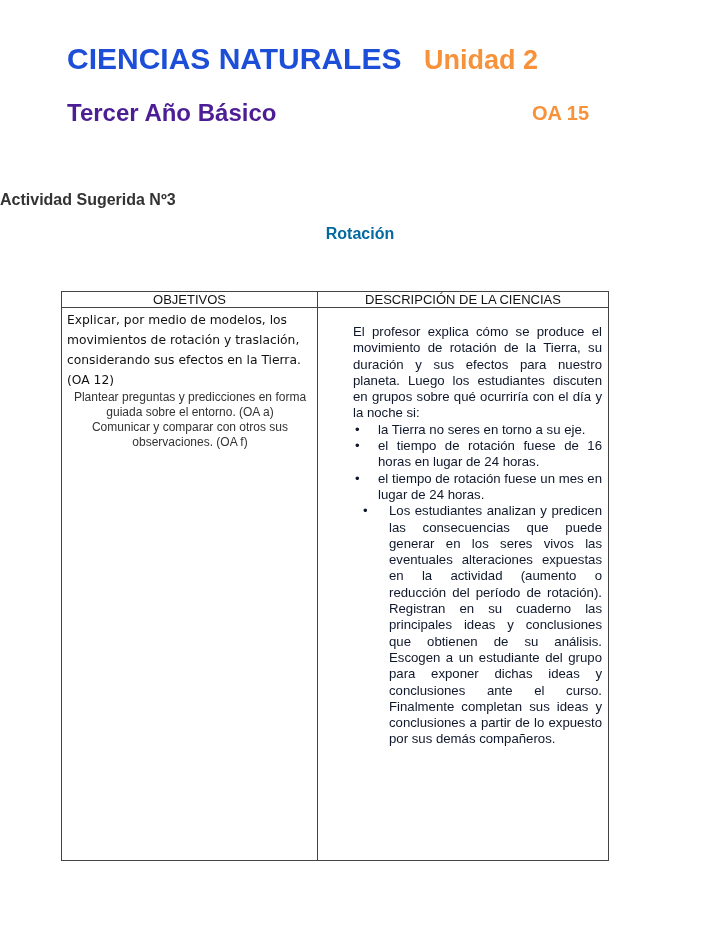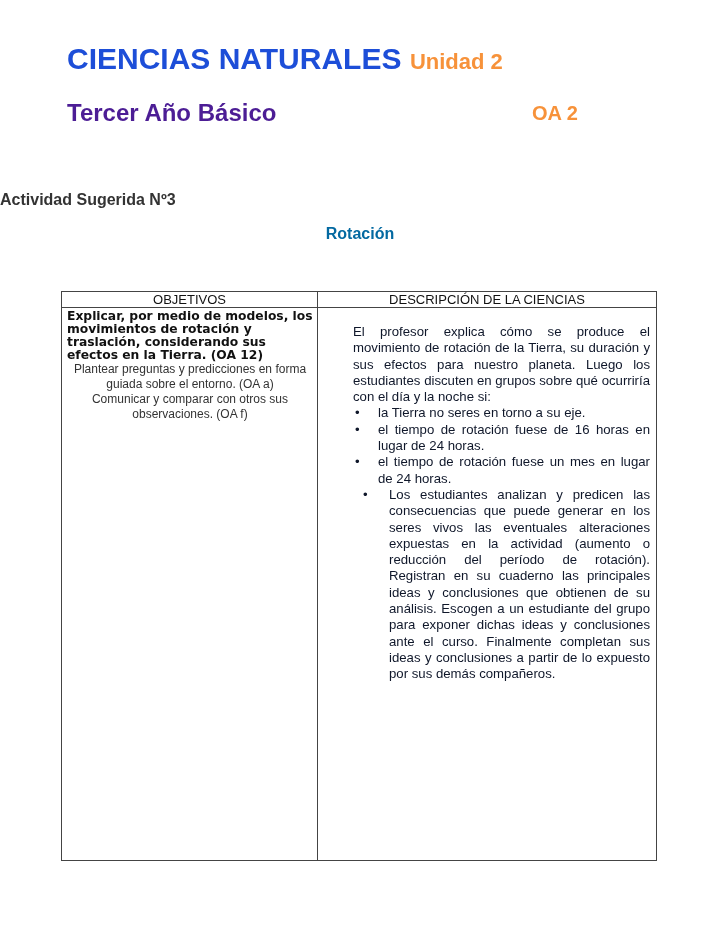--- a/index.html
+++ b/index.html
@@ -1,46 +1,46 @@
 <!DOCTYPE html>
 <html><head>
 <meta charset="utf-8">
 <style>
   html, body { margin: 0; padding: 0; background: #ffffff; }
   body { width: 720px; height: 932px; position: relative; overflow: hidden; font-family: "Liberation Sans", sans-serif; color: #1a1a1a; }
   .title-line { position: absolute; left: 67px; top: 42px; white-space: nowrap; }
   .main-title { font-size: 30px; font-weight: bold; color: #1d4ed8; letter-spacing: 0px; }
-  .unit { font-size: 22px; font-weight: bold; color: #f7923a; margin-left: 4px; }
+  .unit { font-size: 27px; font-weight: bold; color: #f7923a; margin-left: 18px; }
   .grade { position: absolute; left: 67px; top: 99px; font-size: 24px; font-weight: bold; color: #4c1d95; }
   .oa { position: absolute; left: 532px; top: 102px; font-size: 20px; font-weight: bold; color: #f7923a; }
   .act-title { position: absolute; left: 0; width: 720px; top: 191px; text-align: left; font-size: 16px; font-weight: bold; color: #333333; }
   .act-sub { position: absolute; left: 0; width: 720px; top: 225px; text-align: center; font-size: 16px; font-weight: bold; color: #0369a1; }
-  table.act { position: absolute; left: 61px; top: 291px; width: 596px; height: 570px; border-collapse: collapse; table-layout: fixed; }
+  table.act { position: absolute; left: 61px; top: 291px; width: 548px; height: 570px; border-collapse: collapse; table-layout: fixed; }
   table.act th, table.act td { border: 1px solid #444; vertical-align: top; padding: 0; }
   table.act th { height: 15px; font-weight: normal; font-size: 13px; line-height: 15px; text-align: center; color: #111; }
   .col1 { width: 255px; }
-  .obj-main { font-family: "DejaVu Sans", sans-serif; font-weight: bold; font-size: 12.3px; line-height: 13px; padding: 2px 4px 0 5px; color: #111; }
+  .obj-main { font-family: "DejaVu Sans", sans-serif; font-weight: normal; font-size: 12.3px; line-height: 20px; padding: 2px 4px 0 5px; color: #111; }
   .obj-sub { font-size: 12px; line-height: 15px; color: #333; padding: 0 4px 0 5px; margin-top: 0; text-align: center; }
   .desc { padding: 16px 6px 0 35px; font-size: 13.2px; line-height: 16.3px; color: #0f172a; text-align: justify; }
   .desc p { margin: 0; }
   .bullets { list-style: none; margin: 0; padding: 0; }
   .bullets li { position: relative; padding-left: 25px; }
   .bullets li .dot { position: absolute; left: 2px; top: 0; }
   .outer-bullet { position: relative; margin-left: -23px; padding-left: 36px; }
   .outer-bullet .dot { position: absolute; left: 10px; top: 0; }
 </style>
 </head>
 <body>
 
 <div class="title-line">
   <span class="main-title">CIENCIAS NATURALES</span>
   <span class="unit">Unidad 2</span>
 </div>
 <div class="grade">Tercer Año Básico</div>
-<div class="oa">OA 2</div>
+<div class="oa">OA 15</div>
 
 <div class="act-title">Actividad Sugerida Nº3</div>
 <div class="act-sub">Rotación</div>
 
 <table class="act">
   <tbody>
       <tr>
     <th class="col1">OBJETIVOS</th>
     <th>DESCRIPCIÓN DE LA CIENCIAS</th>
   </tr>

